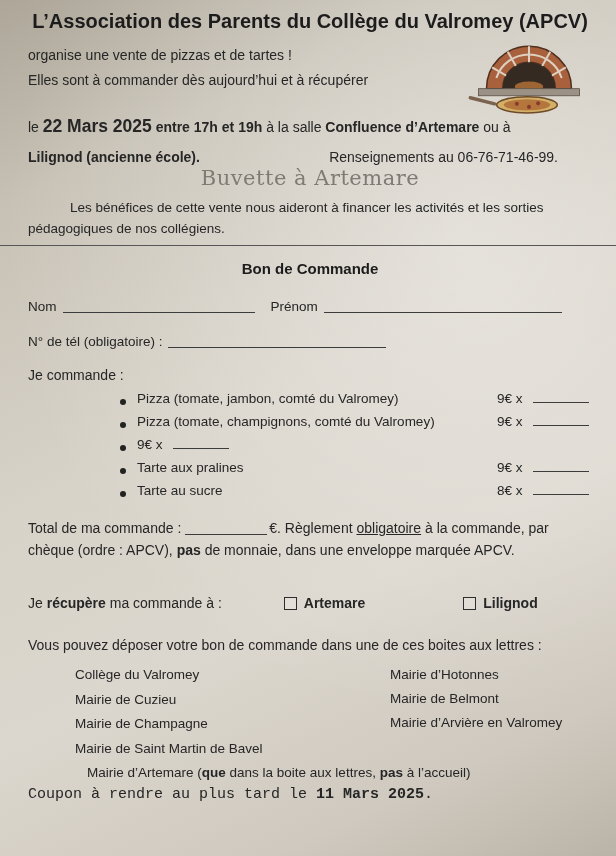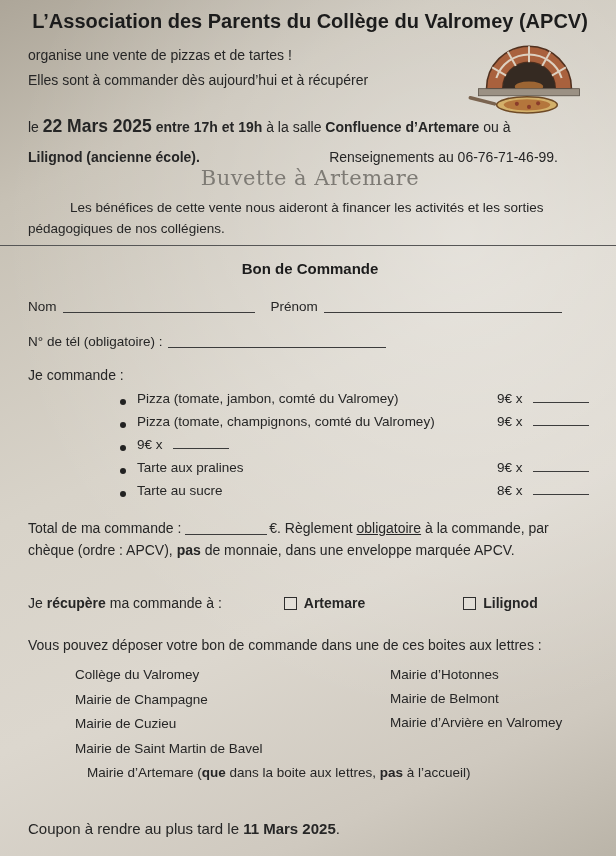--- a/index.html
+++ b/index.html
@@ -69,21 +69,21 @@
 
   .deposit-intro { margin-top: 24px; font-size: 14px; line-height: 21px; max-width: 566px; }
 
   .mailboxes { position: relative; margin-top: 7px; font-size: 13.5px; }
   .mb-left { margin-left: 47px; }
   .mb-left .mb-item { line-height: 24.5px; white-space: nowrap; }
   .mb-artemare { margin-left: 12px; white-space: nowrap; line-height: 24.5px; }
   .mb-right { position: absolute; left: 362px; top: 0; }
   .mb-right .mb-item { line-height: 24px; white-space: nowrap; }
 
-  .coupon-line { margin-top: 34px; font-size: 15px; }
+  .coupon-line { margin-top: 0; font-size: 15px; font-family: Liberation Mono, monospace; }
 </style>
 </head>
 <body>
 
 <div class="page">
 
   <p class="title">L’Association des Parents du Collège du Valromey (APCV)</p>
 
   <p class="intro1">organise une vente de pizzas et de tartes !</p>
   <p class="intro2">Elles sont à commander dès aujourd’hui et à récupérer</p>
@@ -168,22 +168,22 @@
 
   <p class="total-para"><span>Total de ma commande :</span><span class="blank blank-total"></span><span>€. Règlement </span><span class="underline">obligatoire</span><span> à la commande, par chèque (ordre : APCV), </span><span class="bold">pas</span><span> de monnaie, dans une enveloppe marquée APCV.</span></p>
 
   <p class="pickup-line"><span>Je </span><span class="bold">récupère</span><span> ma commande à :</span><span class="checkbox cb-artemare"></span><span class="cb-label">Artemare</span><span class="checkbox cb-lilignod"></span><span class="cb-label">Lilignod</span></p>
 
   <p class="deposit-intro">Vous pouvez déposer votre bon de commande dans une de ces boites aux lettres :</p>
 
   <div class="mailboxes">
     <div class="mb-left">
       <div class="mb-item">Collège du Valromey</div>
+      <div class="mb-item">Mairie de Cuzieu</div>
       <div class="mb-item">Mairie de Champagne</div>
-      <div class="mb-item">Mairie de Cuzieu</div>
       <div class="mb-item">Mairie de Saint Martin de Bavel</div>
       <div class="mb-artemare"><span>Mairie d’Artemare (</span><span class="bold">que</span><span> dans la boite aux lettres, </span><span class="bold">pas</span><span> à l’accueil)</span></div>
     </div>
     <div class="mb-right">
       <div class="mb-item">Mairie d’Hotonnes</div>
       <div class="mb-item">Mairie de Belmont</div>
       <div class="mb-item">Mairie d’Arvière en Valromey</div>
     </div>
   </div>
 

